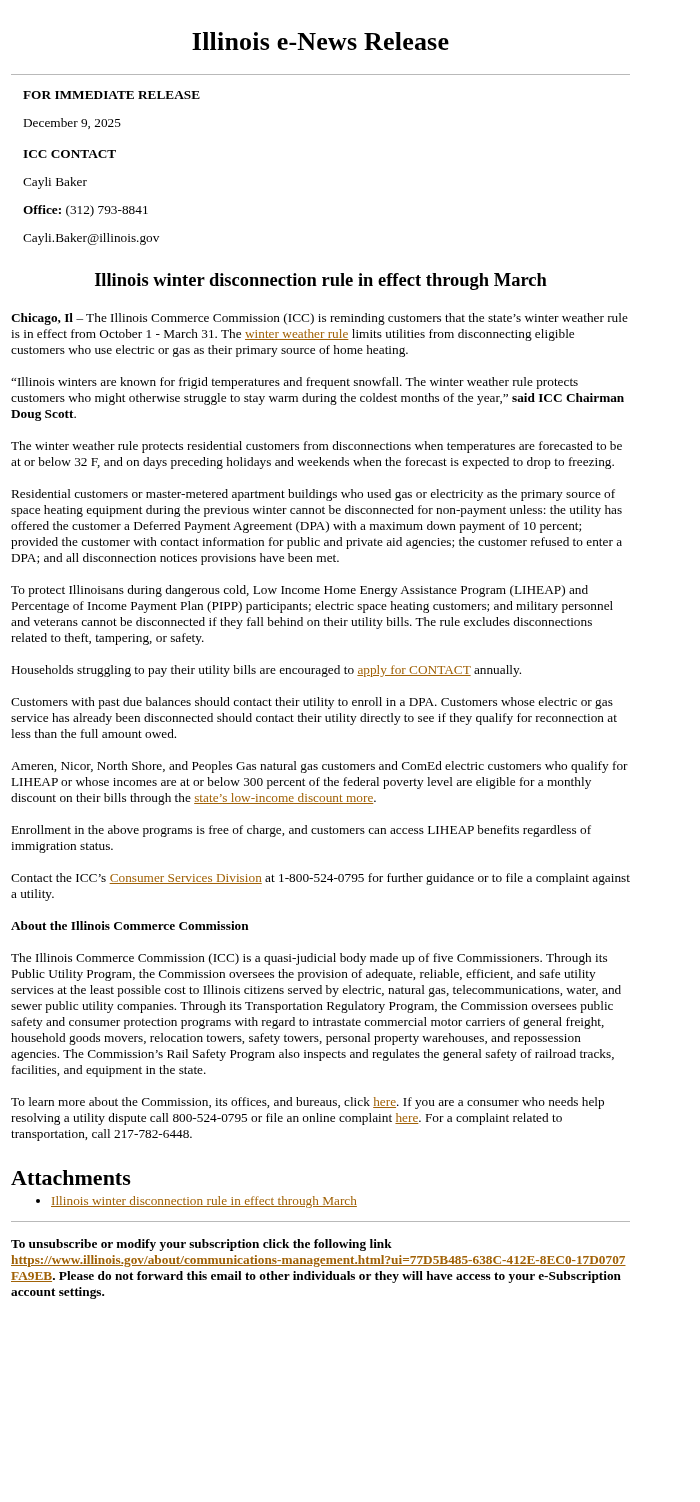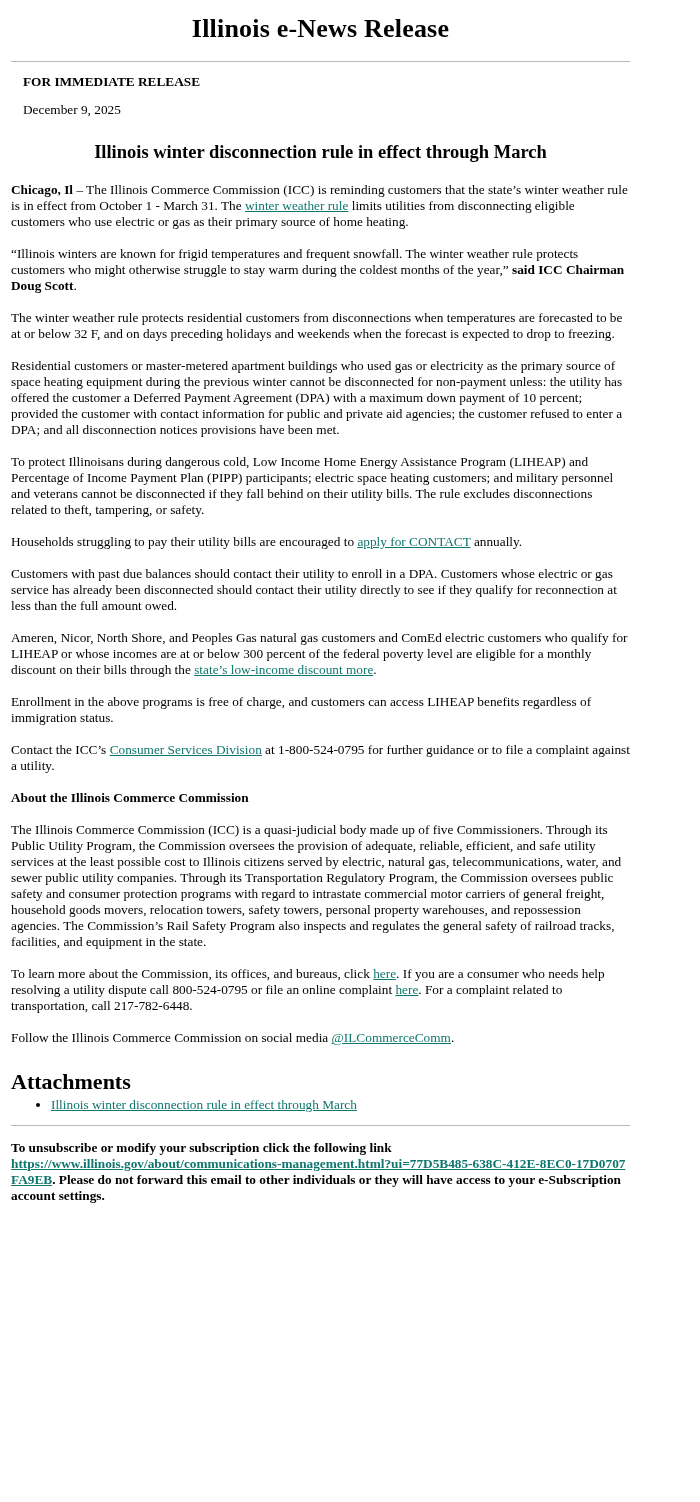--- a/index.html
+++ b/index.html
@@ -11,26 +11,26 @@
   body {
     width: 700px;
     min-height: 1502px;
     font-family: "Liberation Serif", "DejaVu Serif", serif;
     font-size: 13.3px;
     line-height: 16px;
     color: #000000;
     -webkit-font-smoothing: antialiased;
   }
   .page {
-    padding: 3px 10px 0 11px;
+    padding: 16px 10px 0 11px;
     box-sizing: border-box;
     width: 640px;
   }
   a, .link {
-    color: #0f766e;
+    color: #a16207;
     text-decoration: underline;
     cursor: pointer;
   }
   .masthead {
     text-align: center;
     font-size: 26px;
     line-height: 32px;
     font-weight: bold;
     padding-top: 10px;
     padding-bottom: 10px;
@@ -101,20 +101,26 @@
 
   <div class="masthead">Illinois e-News Release</div>
 
   <hr class="rule">
 
   <div class="block">
     <div class="tight b">FOR IMMEDIATE RELEASE</div>
     <div class="tight">December 9, 2025</div>
   </div>
 
+  <div class="block">
+    <div class="tight b">ICC CONTACT</div>
+    <div class="tight">Cayli Baker</div>
+    <div class="tight"><span class="b">Office:</span><span> (312) 793-8841</span></div>
+    <div class="tight">Cayli.Baker@illinois.gov</div>
+  </div>
 
   <div class="headline">Illinois winter disconnection rule in effect through March</div>
 
   <p class="para"><span class="b">Chicago, Il</span><span> – The Illinois Commerce Commission (ICC) is reminding customers that the state’s winter weather rule is in effect from October 1 - March 31. The </span><a class="link">winter weather rule</a><span> limits utilities from disconnecting eligible customers who use electric or gas as their primary source of home heating.</span></p>
 
   <p class="para"><span>“Illinois winters are known for frigid temperatures and frequent snowfall. The winter weather rule protects customers who might otherwise struggle to stay warm during the coldest months of the year,” </span><span class="b">said ICC Chairman Doug Scott</span><span>.</span></p>
 
   <p class="para">The winter weather rule protects residential customers from disconnections when temperatures are forecasted to be at or below 32 F, and on days preceding holidays and weekends when the forecast is expected to drop to freezing.</p>
 
   <p class="para">Residential customers or master-metered apartment buildings who used gas or electricity as the primary source of space heating equipment during the previous winter cannot be disconnected for non-payment unless: the utility has offered the customer a Deferred Payment Agreement (DPA) with a maximum down payment of 10 percent; provided the customer with contact information for public and private aid agencies; the customer refused to enter a DPA; and all disconnection notices provisions have been met.</p>
@@ -130,21 +136,20 @@
   <p class="para">Enrollment in the above programs is free of charge, and customers can access LIHEAP benefits regardless of immigration status.</p>
 
   <p class="para"><span>Contact the ICC’s </span><a class="link">Consumer Services Division</a><span> at 1-800-524-0795 for further guidance or to file a complaint against a utility.</span></p>
 
   <div class="section-head">About the Illinois Commerce Commission</div>
 
   <p class="para">The Illinois Commerce Commission (ICC) is a quasi-judicial body made up of five Commissioners. Through its Public Utility Program, the Commission oversees the provision of adequate, reliable, efficient, and safe utility services at the least possible cost to Illinois citizens served by electric, natural gas, telecommunications, water, and sewer public utility companies.  Through its Transportation Regulatory Program, the Commission oversees public safety and consumer protection programs with regard to intrastate commercial motor carriers of general freight, household goods movers, relocation towers, safety towers, personal property warehouses, and repossession agencies. The Commission’s Rail Safety Program also inspects and regulates the general safety of railroad tracks, facilities, and equipment in the state.</p>
 
   <p class="para"><span>To learn more about the Commission, its offices, and bureaus, click </span><a class="link">here</a><span>. If you are a consumer who needs help resolving a utility dispute call 800-524-0795 or file an online complaint </span><a class="link">here</a><span>.  For a complaint related to transportation, call 217-782-6448.</span></p>
 
-  <p class="para"><span>Follow the Illinois Commerce Commission on social media </span><a class="link">@ILCommerceComm</a><span>.</span></p>
 
   <div class="attachments-title">Attachments</div>
 
   <ul class="attachments">
     <li><a class="link">Illinois winter disconnection rule in effect through March</a></li>
   </ul>
 
   <hr class="rule-bottom">
 
   <p class="footer"><span>To unsubscribe or modify your subscription click the following link</span><br><a class="link url-link">https://www.illinois.gov/about/communications-management.html?ui=77D5B485-638C-412E-8EC0-17D0707FA9EB</a><span>. Please do not forward this email to other individuals or they will have access to your e-Subscription account settings.</span></p>

